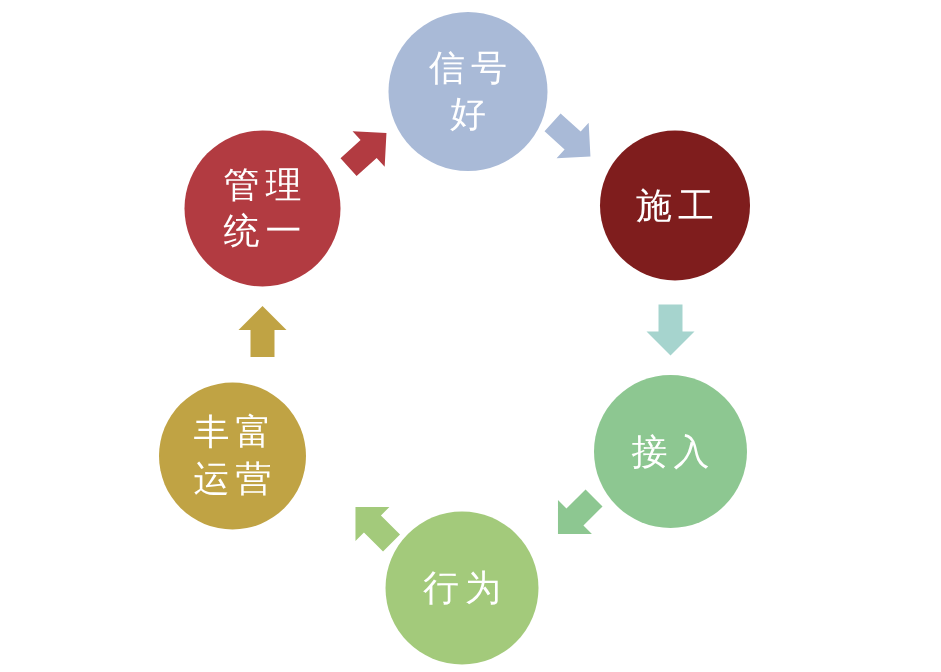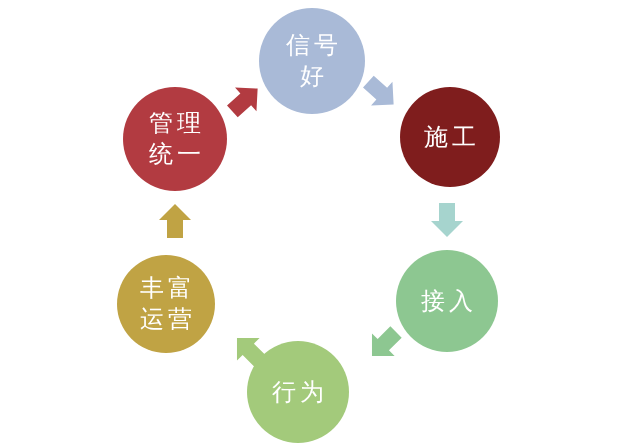--- a/index.html
+++ b/index.html
@@ -28,22 +28,22 @@
     color: #ffffff;
     font-size: 24px;
     line-height: 31px;
     letter-spacing: 4px;
     text-indent: 4px; 
     white-space: nowrap;
   }
   .node-signal       { left: 259px; top: 8px;   width: 106px; height: 106px; }
   .node-construction { left: 400px; top: 87px;  width: 100px; height: 100px; }
   .node-access       { left: 396px; top: 250px; width: 102px; height: 102px; }
-  .node-behavior     { left: 247px; top: 341px; width: 102px; height: 102px; }
-  .node-operation    { left: 117px; top: 255px; width: 98px;  height: 98px;  }
+  .node-behavior     { left: 257px; top: 341px; width: 102px; height: 102px; }
+  .node-operation    { left: 106px; top: 255px; width: 98px;  height: 98px;  }
   .node-management   { left: 123px; top: 87px;  width: 104px; height: 104px; }
   .arrow {
     position: absolute;
     width: 48px;
     height: 48px;
   }
   .arrow-mgmt-signal   { left: 221px; top: 76px;  }
   .arrow-signal-constr { left: 357px; top: 69px;  }
   .arrow-constr-access { left: 423px; top: 196px; }
   .arrow-access-behav  { left: 360px; top: 320px; }

